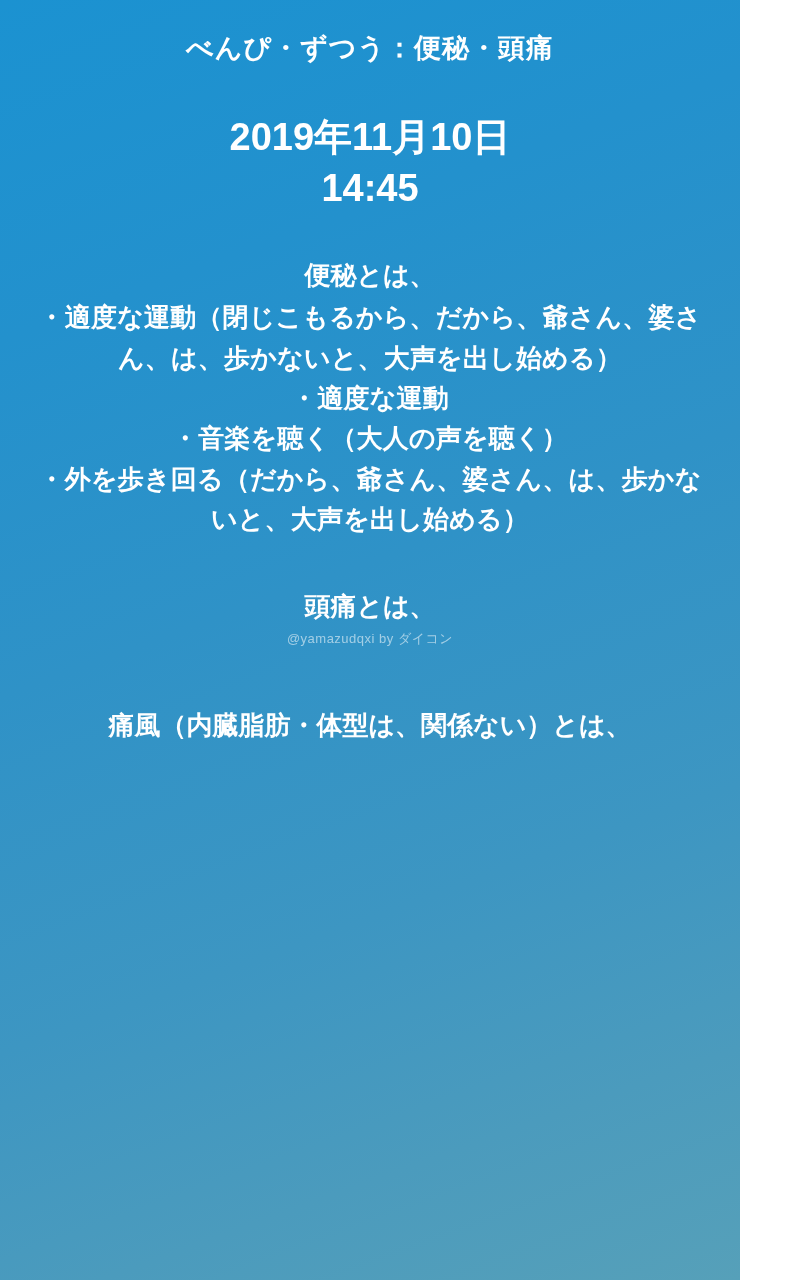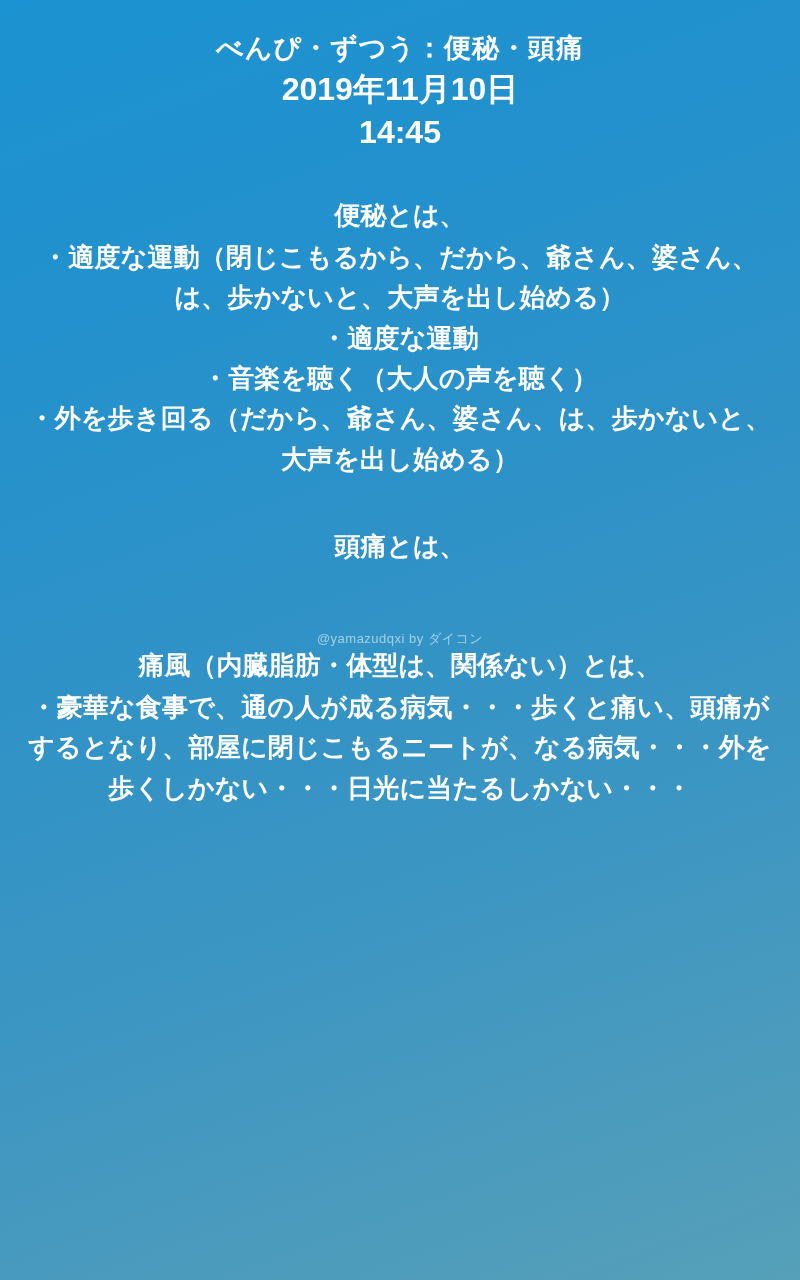--- a/index.html
+++ b/index.html
@@ -7,37 +7,38 @@
     padding: 0;
   }
   body {
     width: 800px;
     height: 1280px;
     overflow: hidden;
     font-family: "Liberation Sans", "DejaVu Sans", sans-serif;
   }
   .card {
     position: relative;
-    width: 800px;
+    width: 740px;
     height: 1280px;
     box-sizing: border-box;
     background: linear-gradient(160deg, #1b92d1 0%, #2391cd 22%, #2f92c7 45%, #3d96c2 68%, #4b9bbd 85%, #56a0b9 100%);
     color: #ffffff;
     padding: 22px 26px 0 26px;
     text-align: center;
   }
   .title {
     font-size: 27px;
     font-weight: bold;
     letter-spacing: 1px;
     line-height: 1.4;
     margin: 8px 0 0 0;
   }
   .datetime {
-    font-size: 32px;
+    margin-top: 44px;
+    font-size: 38px;
     font-weight: bold;
     line-height: 1.35;
   }
   .datetime .time {
     display: block;
   }
   .section {
     margin-top: 44px;
     font-family: Liberation Mono, monospace;
   }
@@ -91,17 +92,16 @@
   <div class="gap-medium"></div>
 
   <div>
     <div class="section-heading">頭痛とは、</div>
   </div>
 
   <div class="gap-large"></div>
 
   <div>
     <div class="section-heading">痛風（内臓脂肪・体型は、関係ない）とは、</div>
-    <div class="body-line">・豪華な食事で、通の人が成る病気・・・歩くと痛い、頭痛がするとなり、部屋に閉じこもるニートが、なる病気・・・外を歩くしかない・・・日光に当たるしかない・・・</div>
   </div>
 
   <div class="watermark">@yamazudqxi by ダイコン</div>
 </div>
 
 </body></html>

